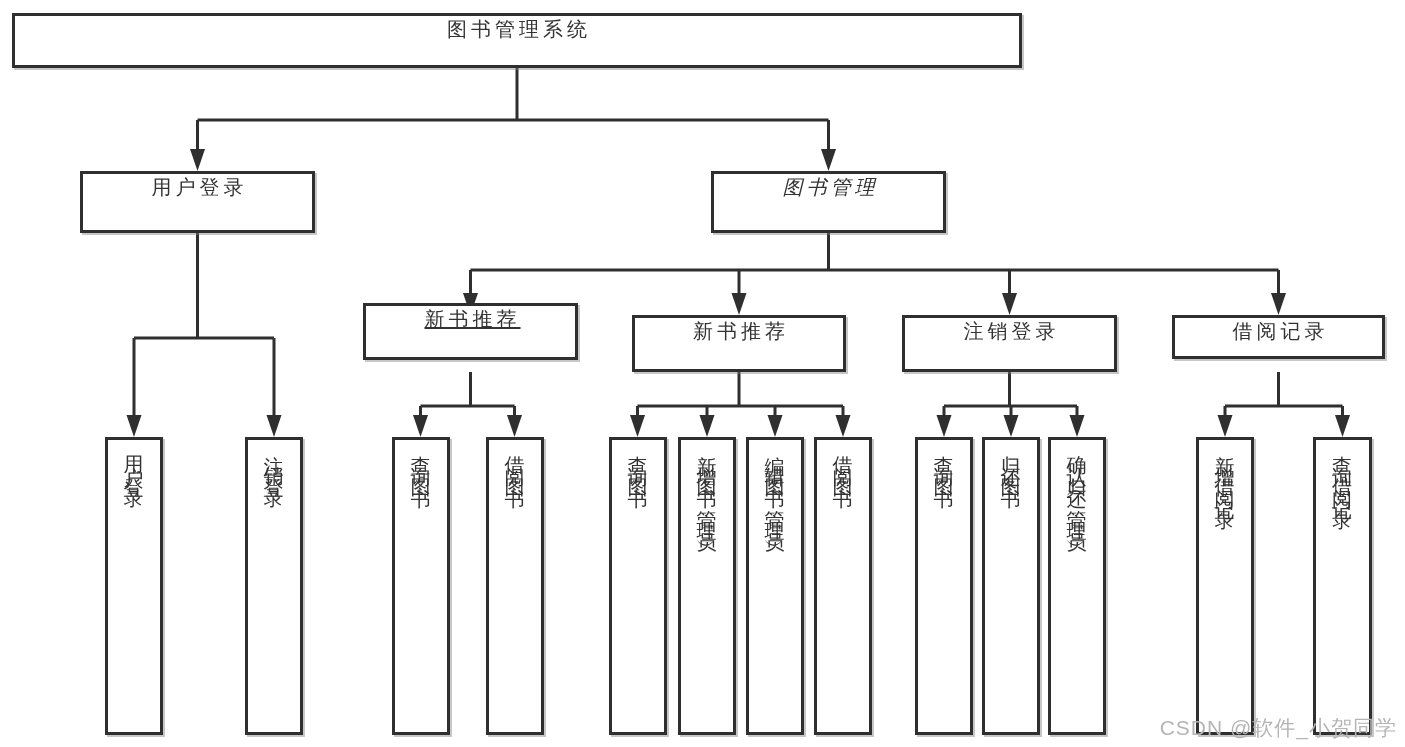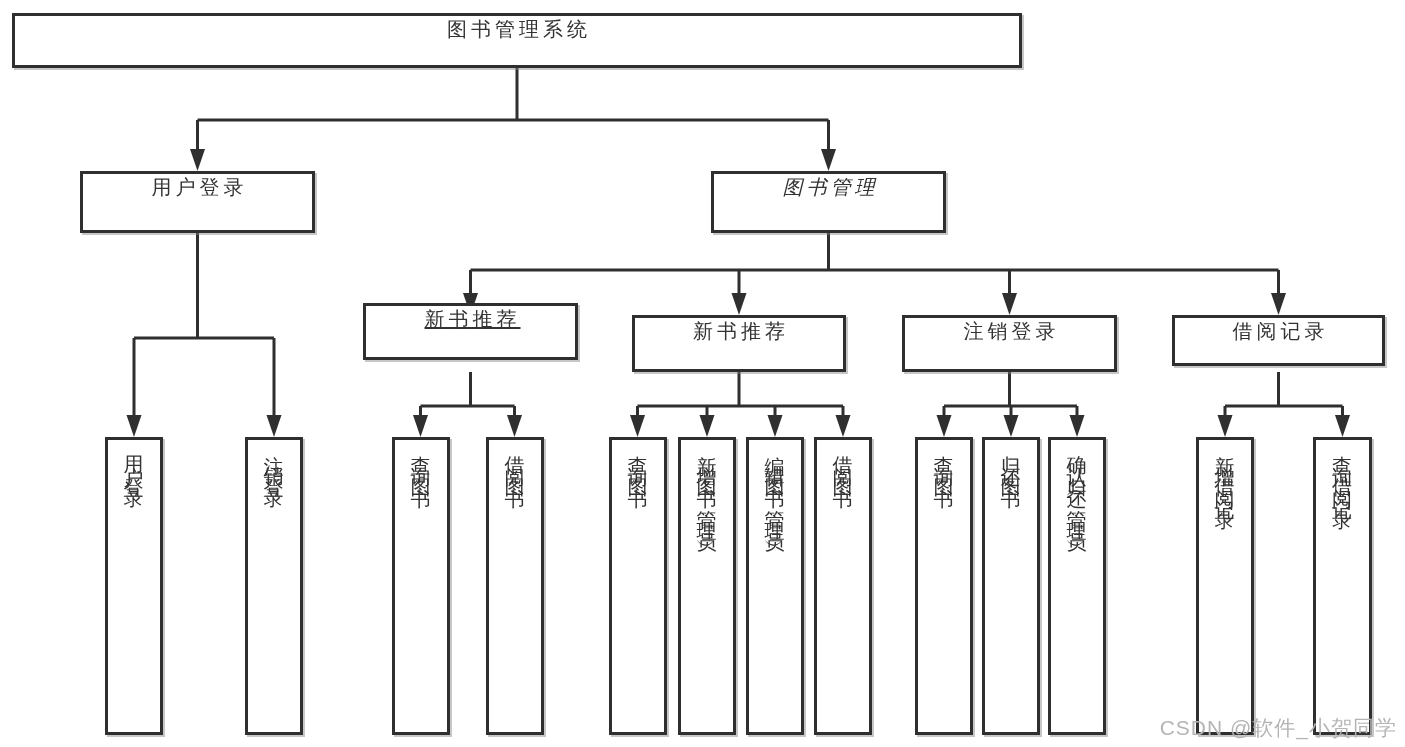--- a/index.html
+++ b/index.html
@@ -125,21 +125,21 @@
 
   <div class="box" style="left:363px; top:303px; width:215px; height:57px;text-decoration:underline;">
     <span class="hlabel">新书推荐</span>
   </div>
   <div class="box" style="left:632px; top:315px; width:214px; height:57px;">
     <span class="hlabel">新书推荐</span>
   </div>
   <div class="box" style="left:902px; top:315px; width:215px; height:57px;">
     <span class="hlabel">注销登录</span>
   </div>
-  <div class="box" style="left:1172px; top:315px; width:213px; height:51px;">
+  <div class="box" style="left:1172px; top:315px; width:213px; height:44px;">
     <span class="hlabel">借阅记录</span>
   </div>
 
   <div class="box leaf" style="left:105px;">
     <span class="vlabel">用户登录</span>
   </div>
   <div class="box leaf" style="left:245px;">
     <span class="vlabel">注销登录</span>
   </div>
 

